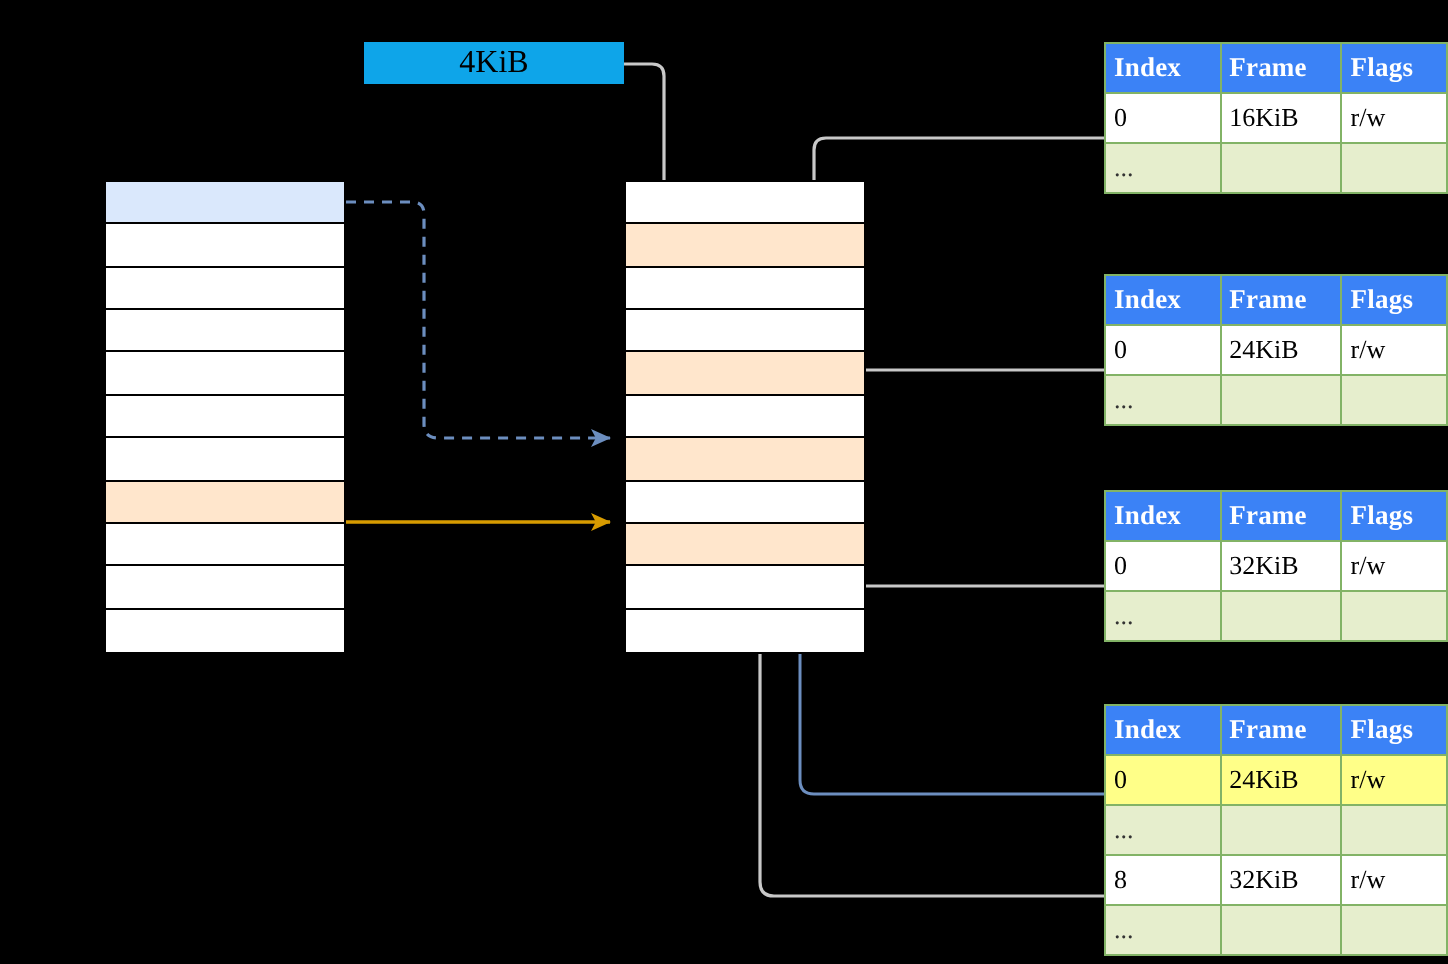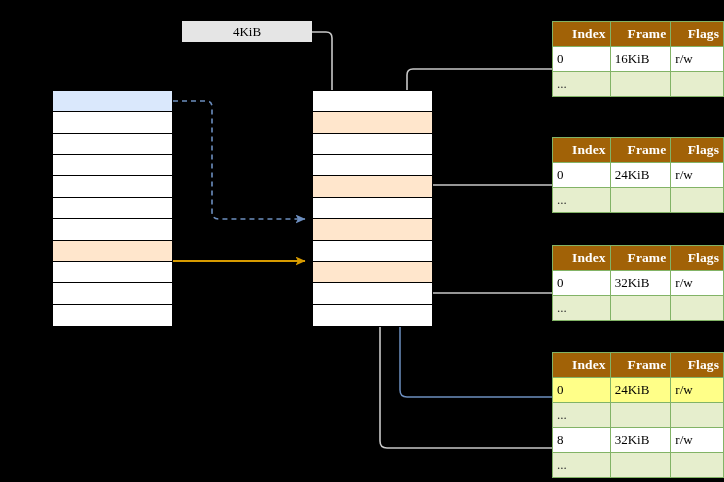--- a/index.html
+++ b/index.html
@@ -51,49 +51,48 @@
     border: 1px solid #82b366;
     box-sizing: border-box;
     height: 25px;
     padding: 0 4px;
     text-align: left;
     vertical-align: middle;
     overflow: hidden;
     white-space: nowrap;
   }
   .ptable th {
-    background: #a16207;
+    background: #3b82f6;
     color: #ffffff;
     font-weight: bold;
     font-size: 13.5px;
     letter-spacing: .1px;
-    text-align: right;
   }
   .ptable td {
     color: #000000;
     background: #ffffff;
   }
   .ptable tr.alt td {
     background: #e6eecd;
     color: #333333;
   }
   .ptable td.hl {
     background: #ffff88;
   }
   .col-index { width: 58px; }
   .col-frame { width: 61px; }
   .col-flags { width: 53px; margin-left: 20px; }
 
   
   .sizebox {
     position: absolute;
-    background: #e5e5e5;
+    background: #0ea5e9;
     color: #000000;
     text-align: center;
-    font-size: 13px;
+    font-size: 16px;
     line-height: 21px;
     height: 21px;
     box-sizing: border-box;
   }
 </style>
 </head>
 <body>
 
 <div id="root">
 

